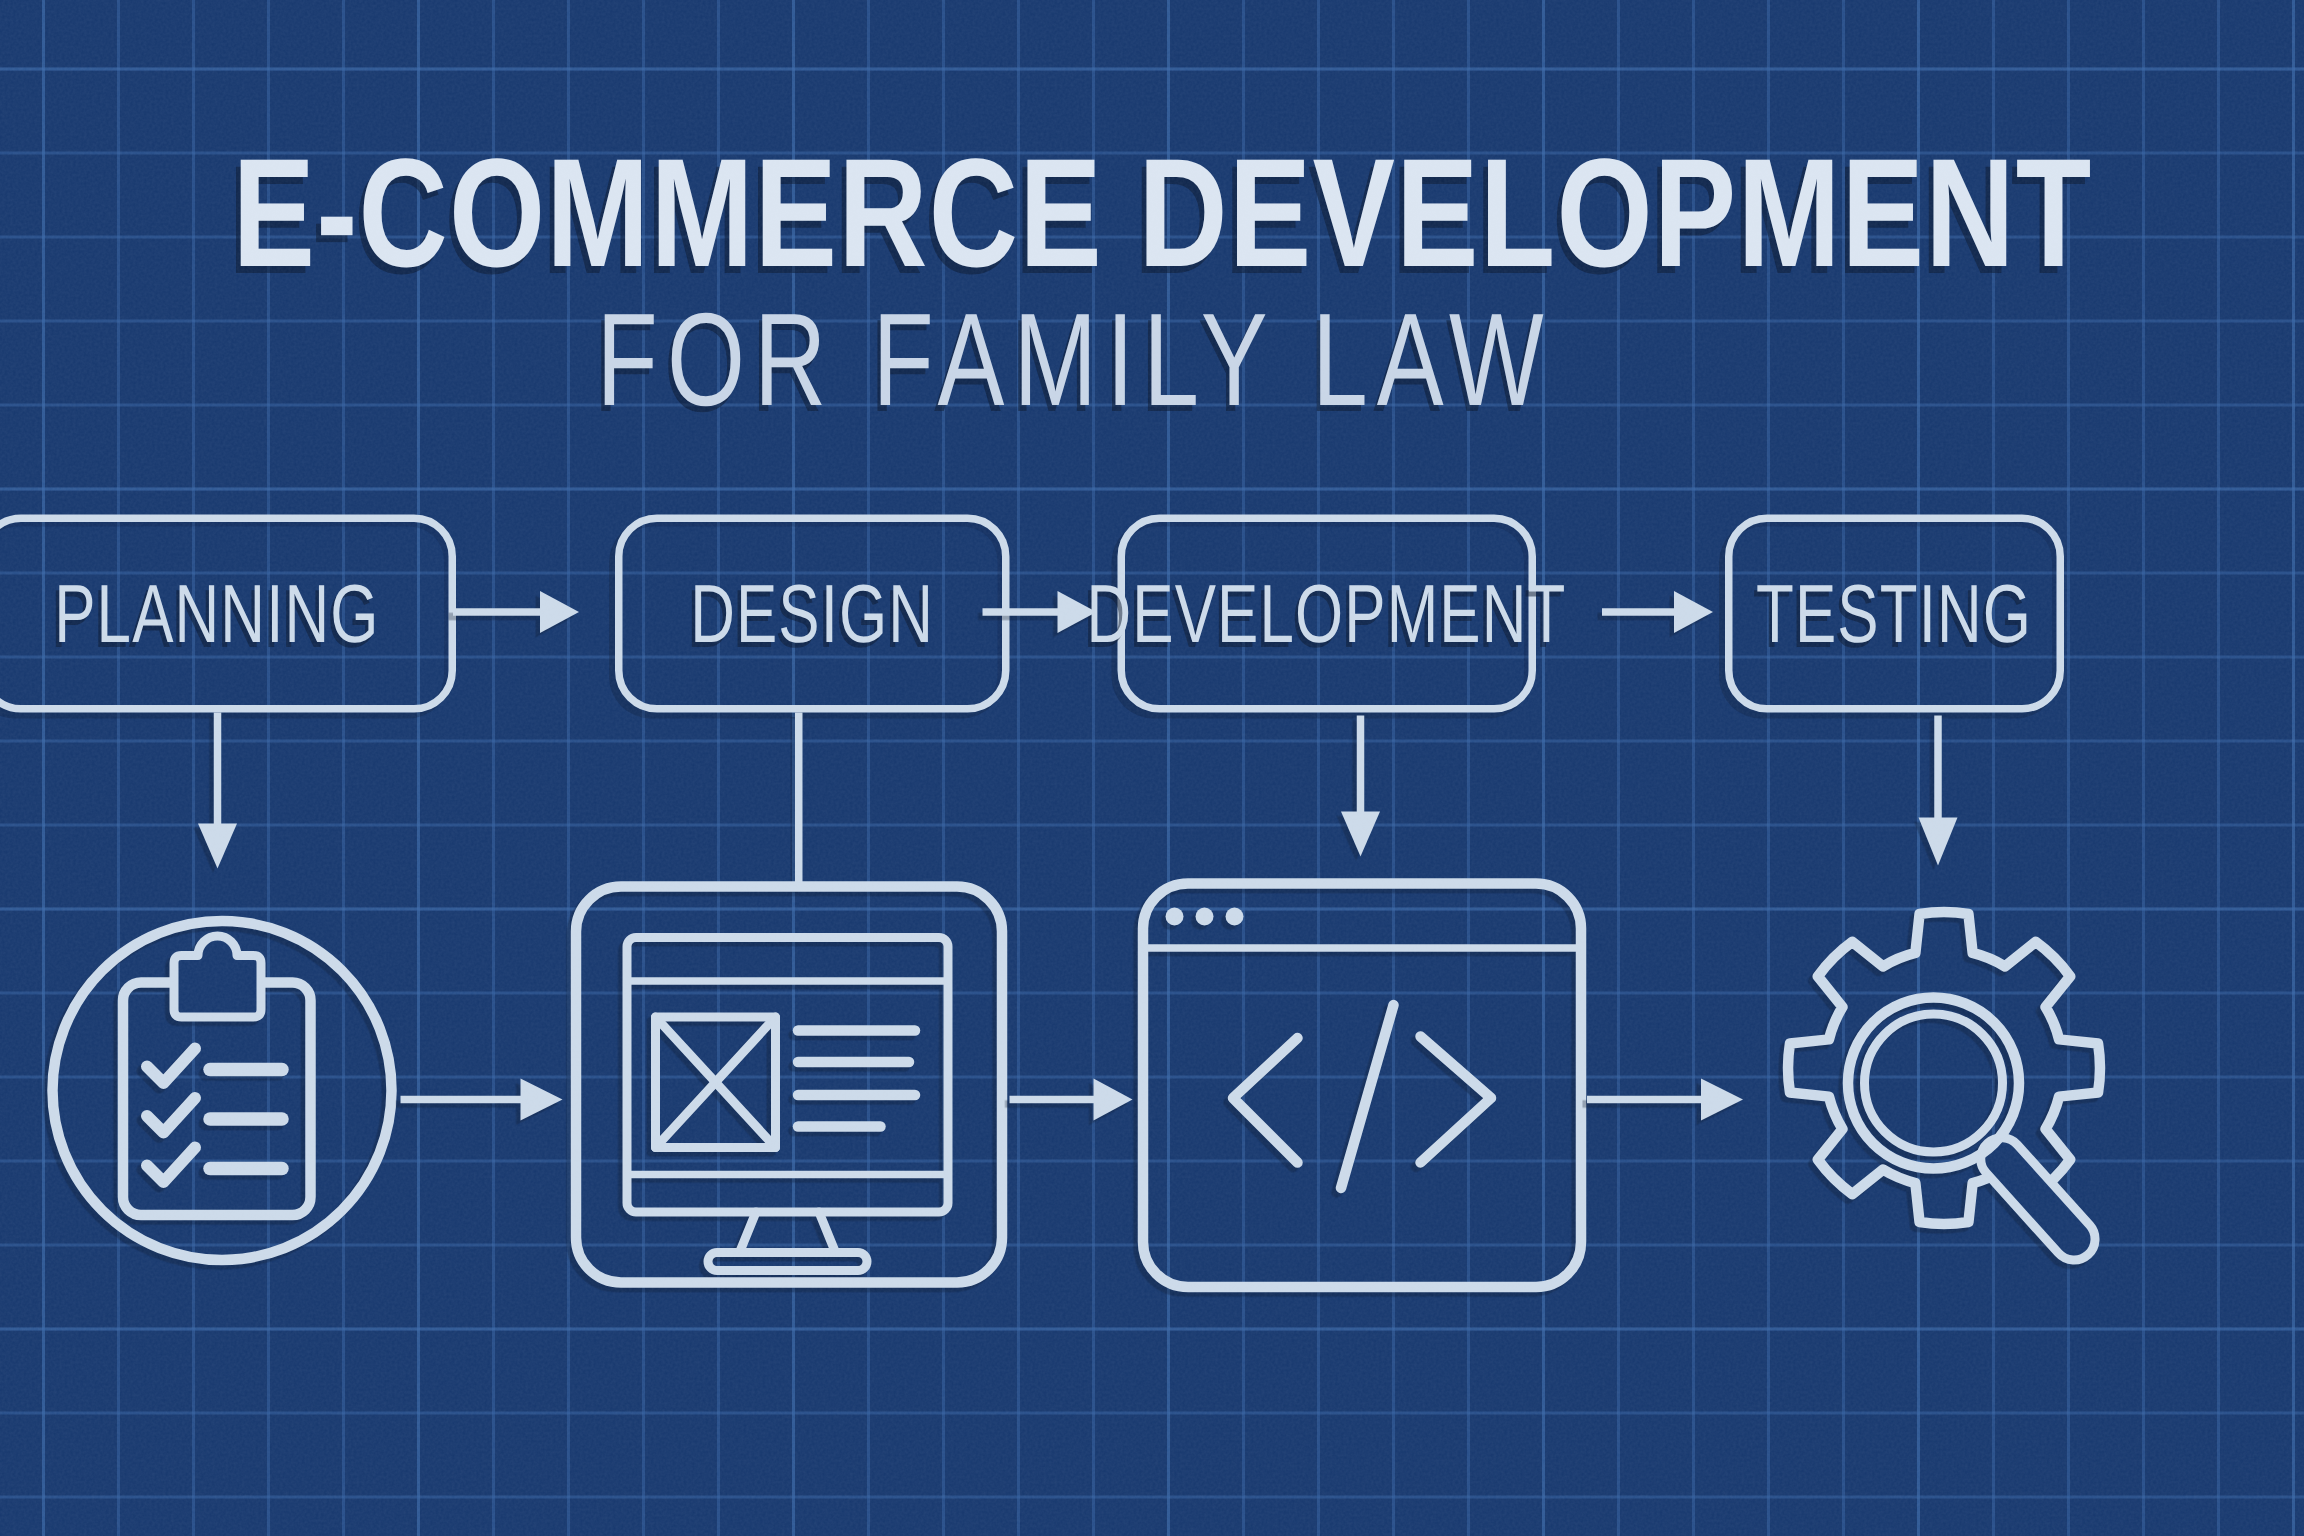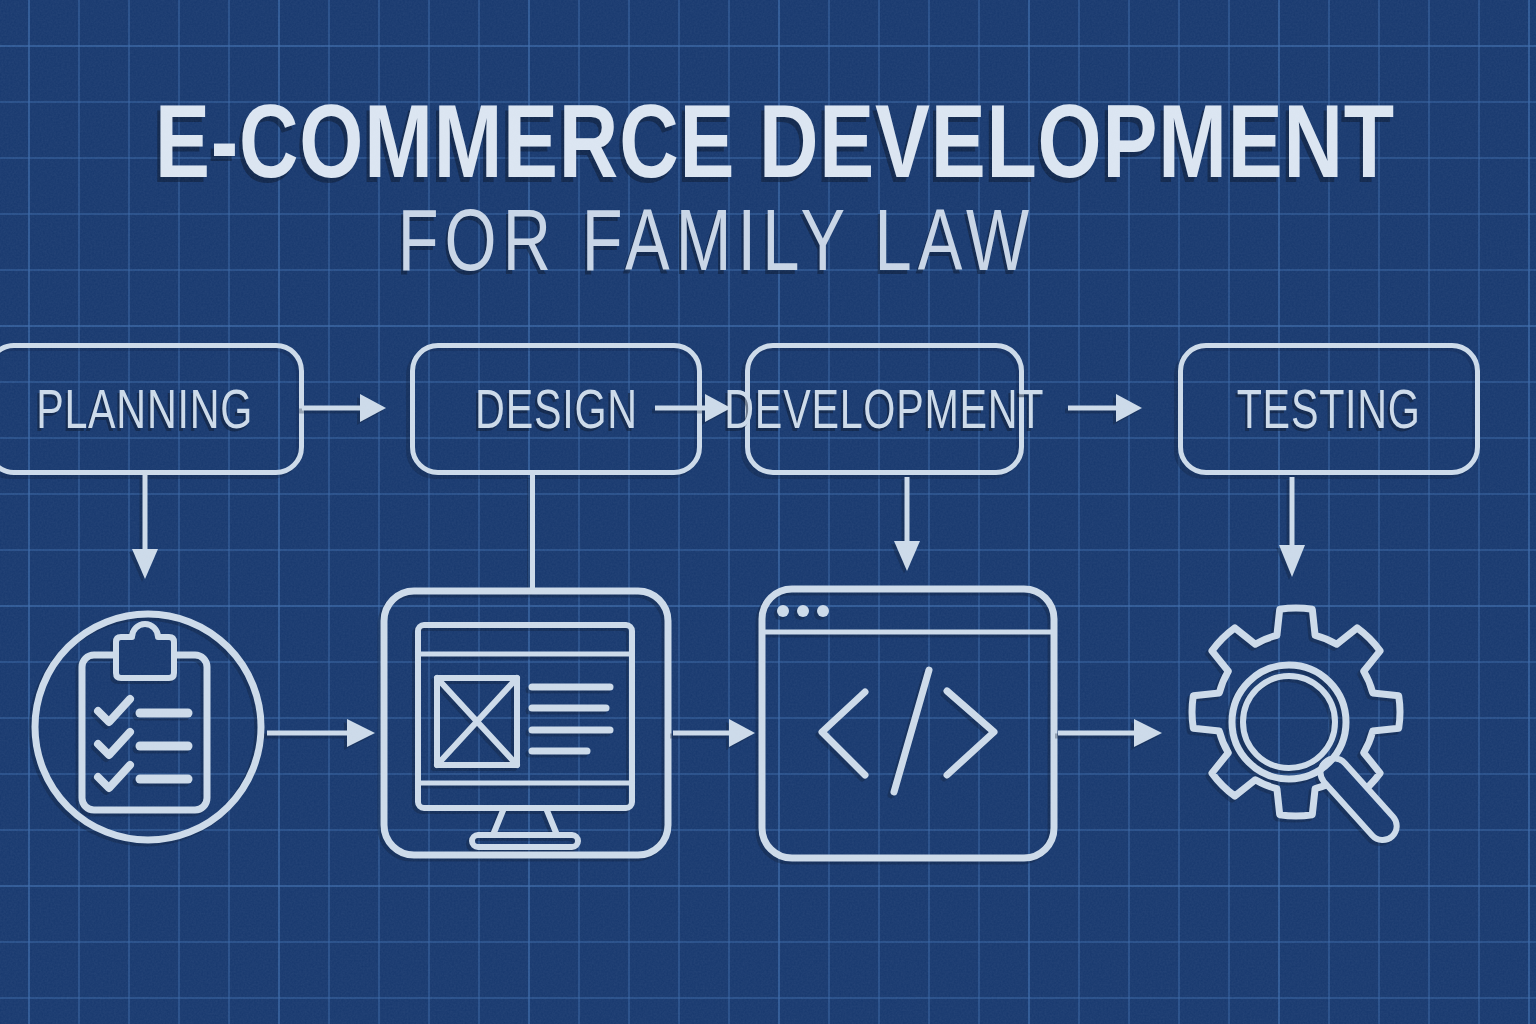--- a/index.html
+++ b/index.html
@@ -60,27 +60,27 @@
 <body>
 
 <div id="canvas">
 
   <h1 class="abs title"><span class="cond">E-COMMERCE DEVELOPMENT</span></h1>
   <h2 class="abs subtitle"><span class="cond">FOR FAMILY LAW</span></h2>
 
   <div class="abs node" style="left:-14px;width:318px;">
     <span class="node-label">PLANNING</span>
   </div>
-  <div class="abs node" style="left:410px;width:292px;">
+  <div class="abs node" style="left:410px;width:263px;">
     <span class="node-label">DESIGN</span>
   </div>
   <div class="abs node" style="left:745px;width:279px;">
     <span class="node-label">DEVELOPMENT</span>
   </div>
-  <div class="abs node" style="left:1150px;width:302px;margin-left:28px;">
+  <div class="abs node" style="left:1150px;width:226px;">
     <span class="node-label">TESTING</span>
   </div>
 
   <svg class="abs sketch" style="left:302px;top:388px;" width="86" height="40">
     <line x1="0" y1="20" x2="60" y2="20" stroke="var(--stroke)" stroke-width="5"></line>
     <polygon points="58,6 58,34 84,20" fill="var(--stroke)"></polygon>
   </svg>
   <svg class="abs sketch" style="left:655px;top:388px;" width="78" height="40">
     <line x1="0" y1="20" x2="52" y2="20" stroke="var(--stroke)" stroke-width="5"></line>
     <polygon points="50,6 50,34 76,20" fill="var(--stroke)"></polygon>

